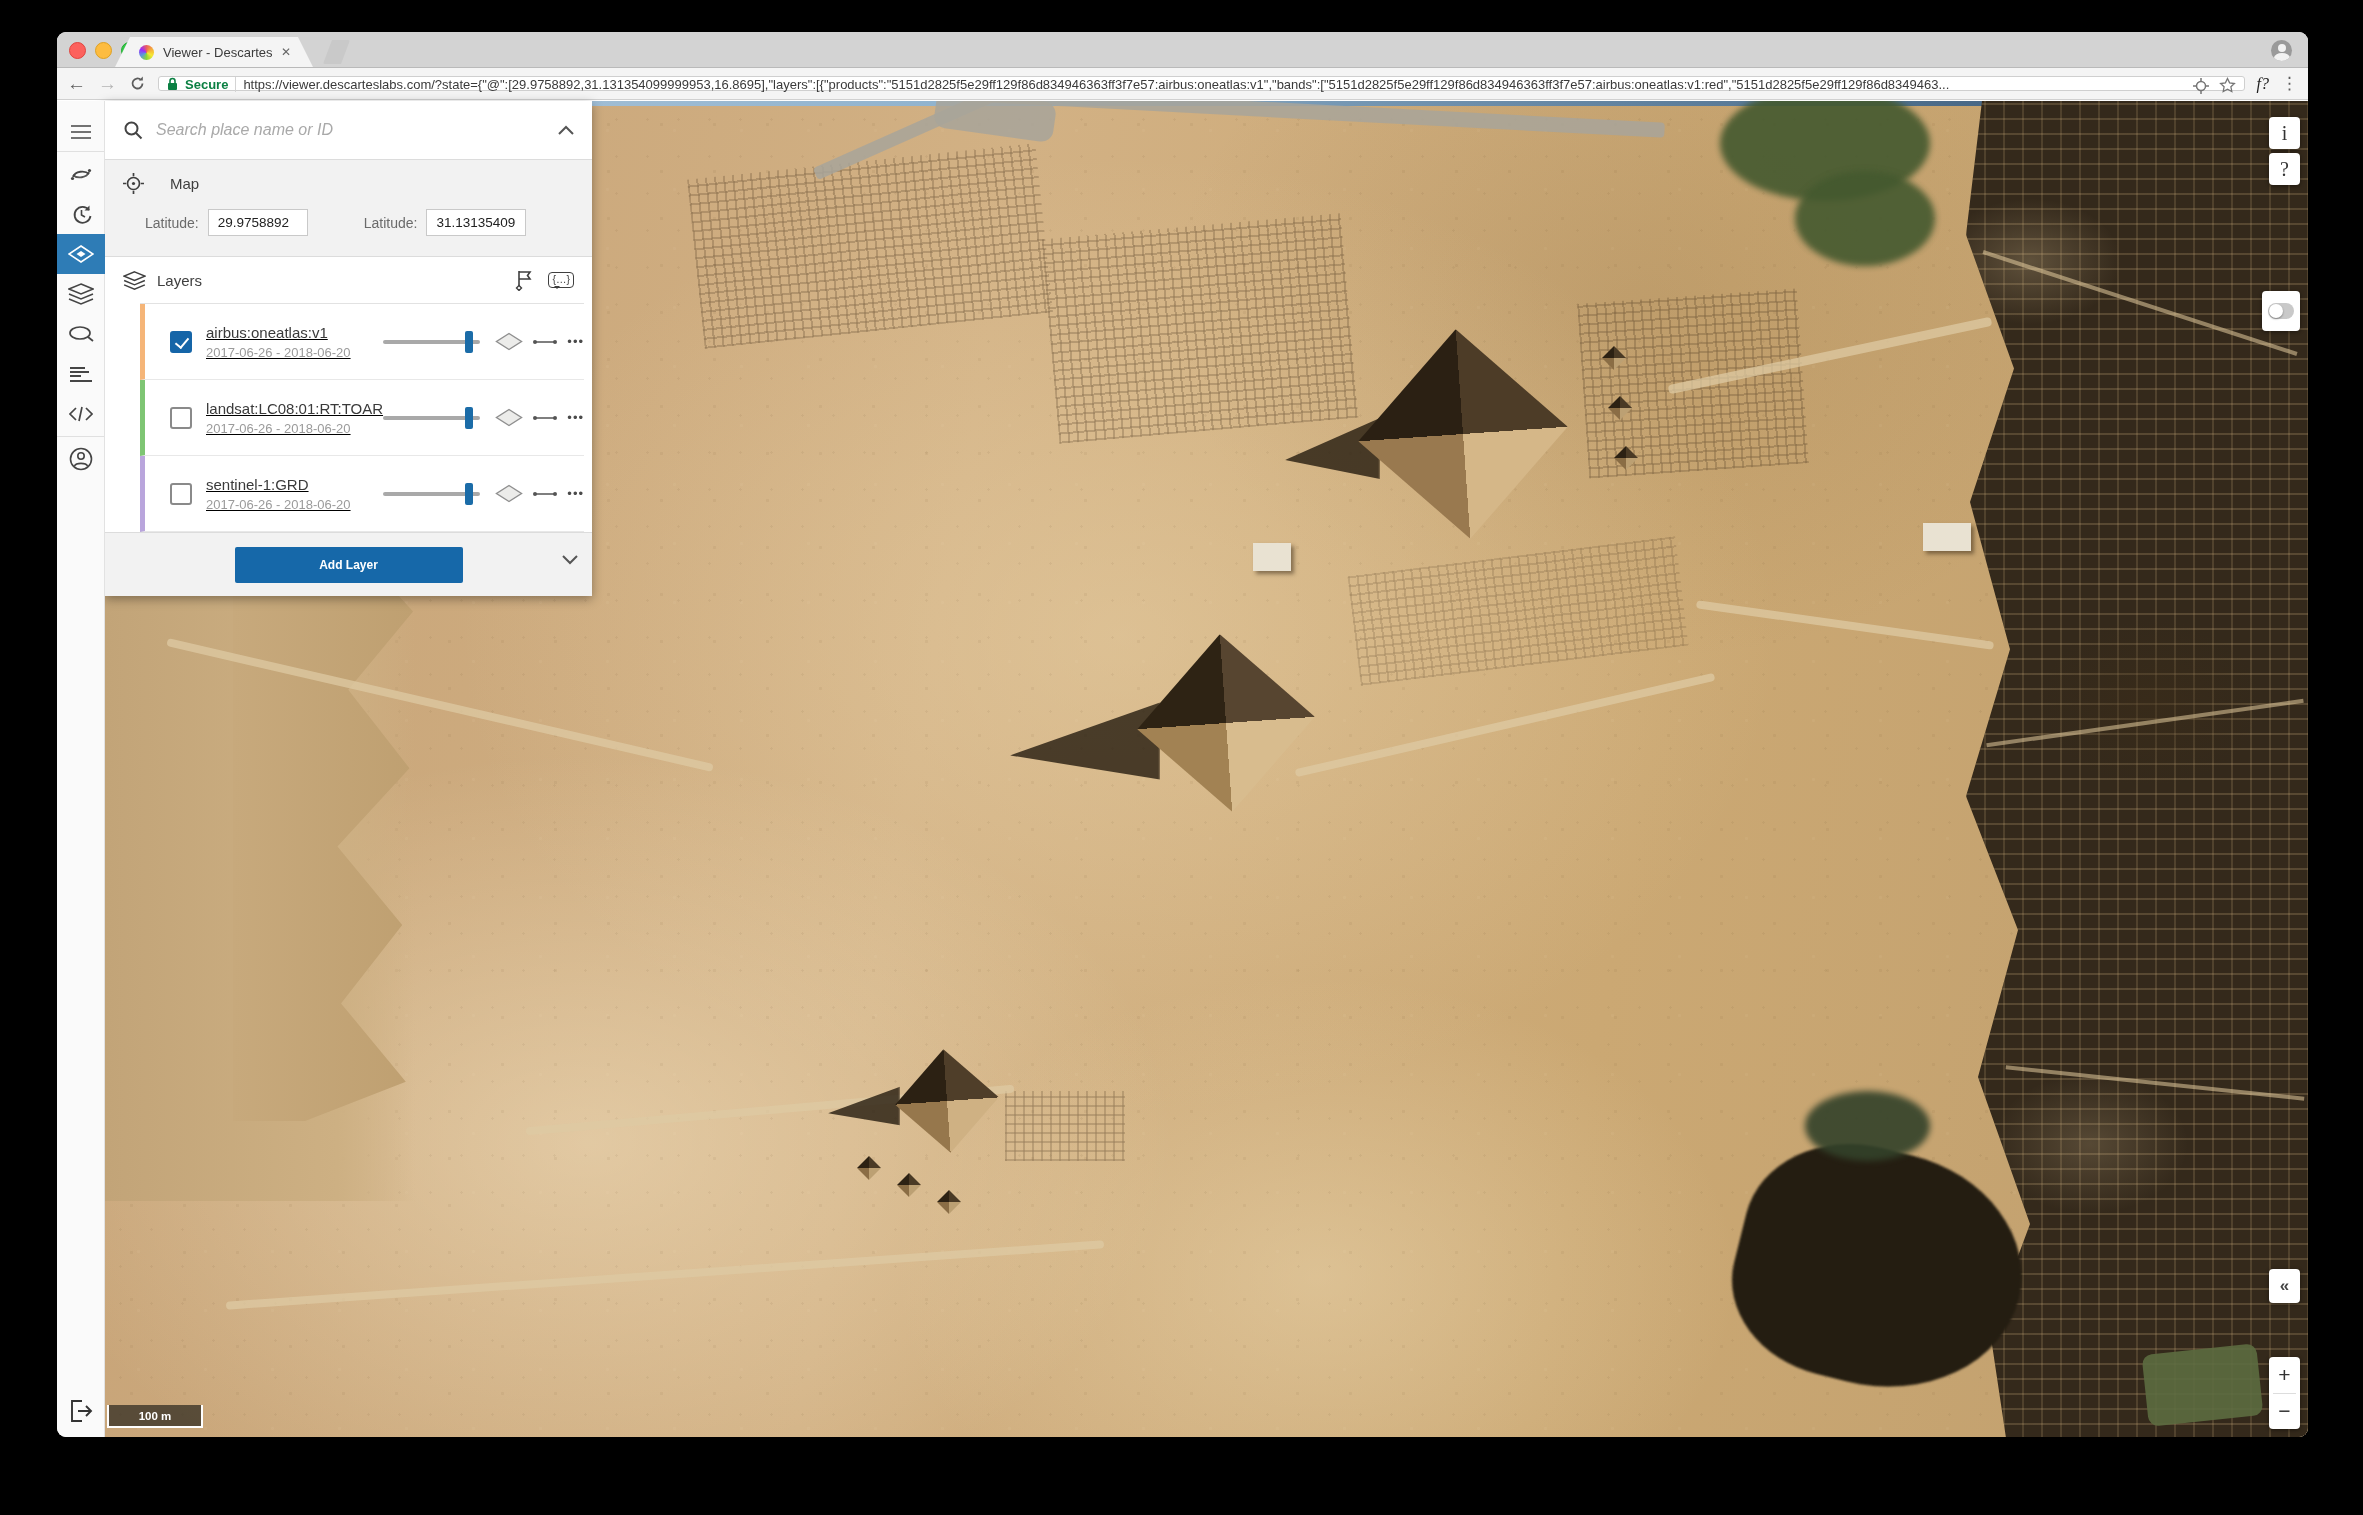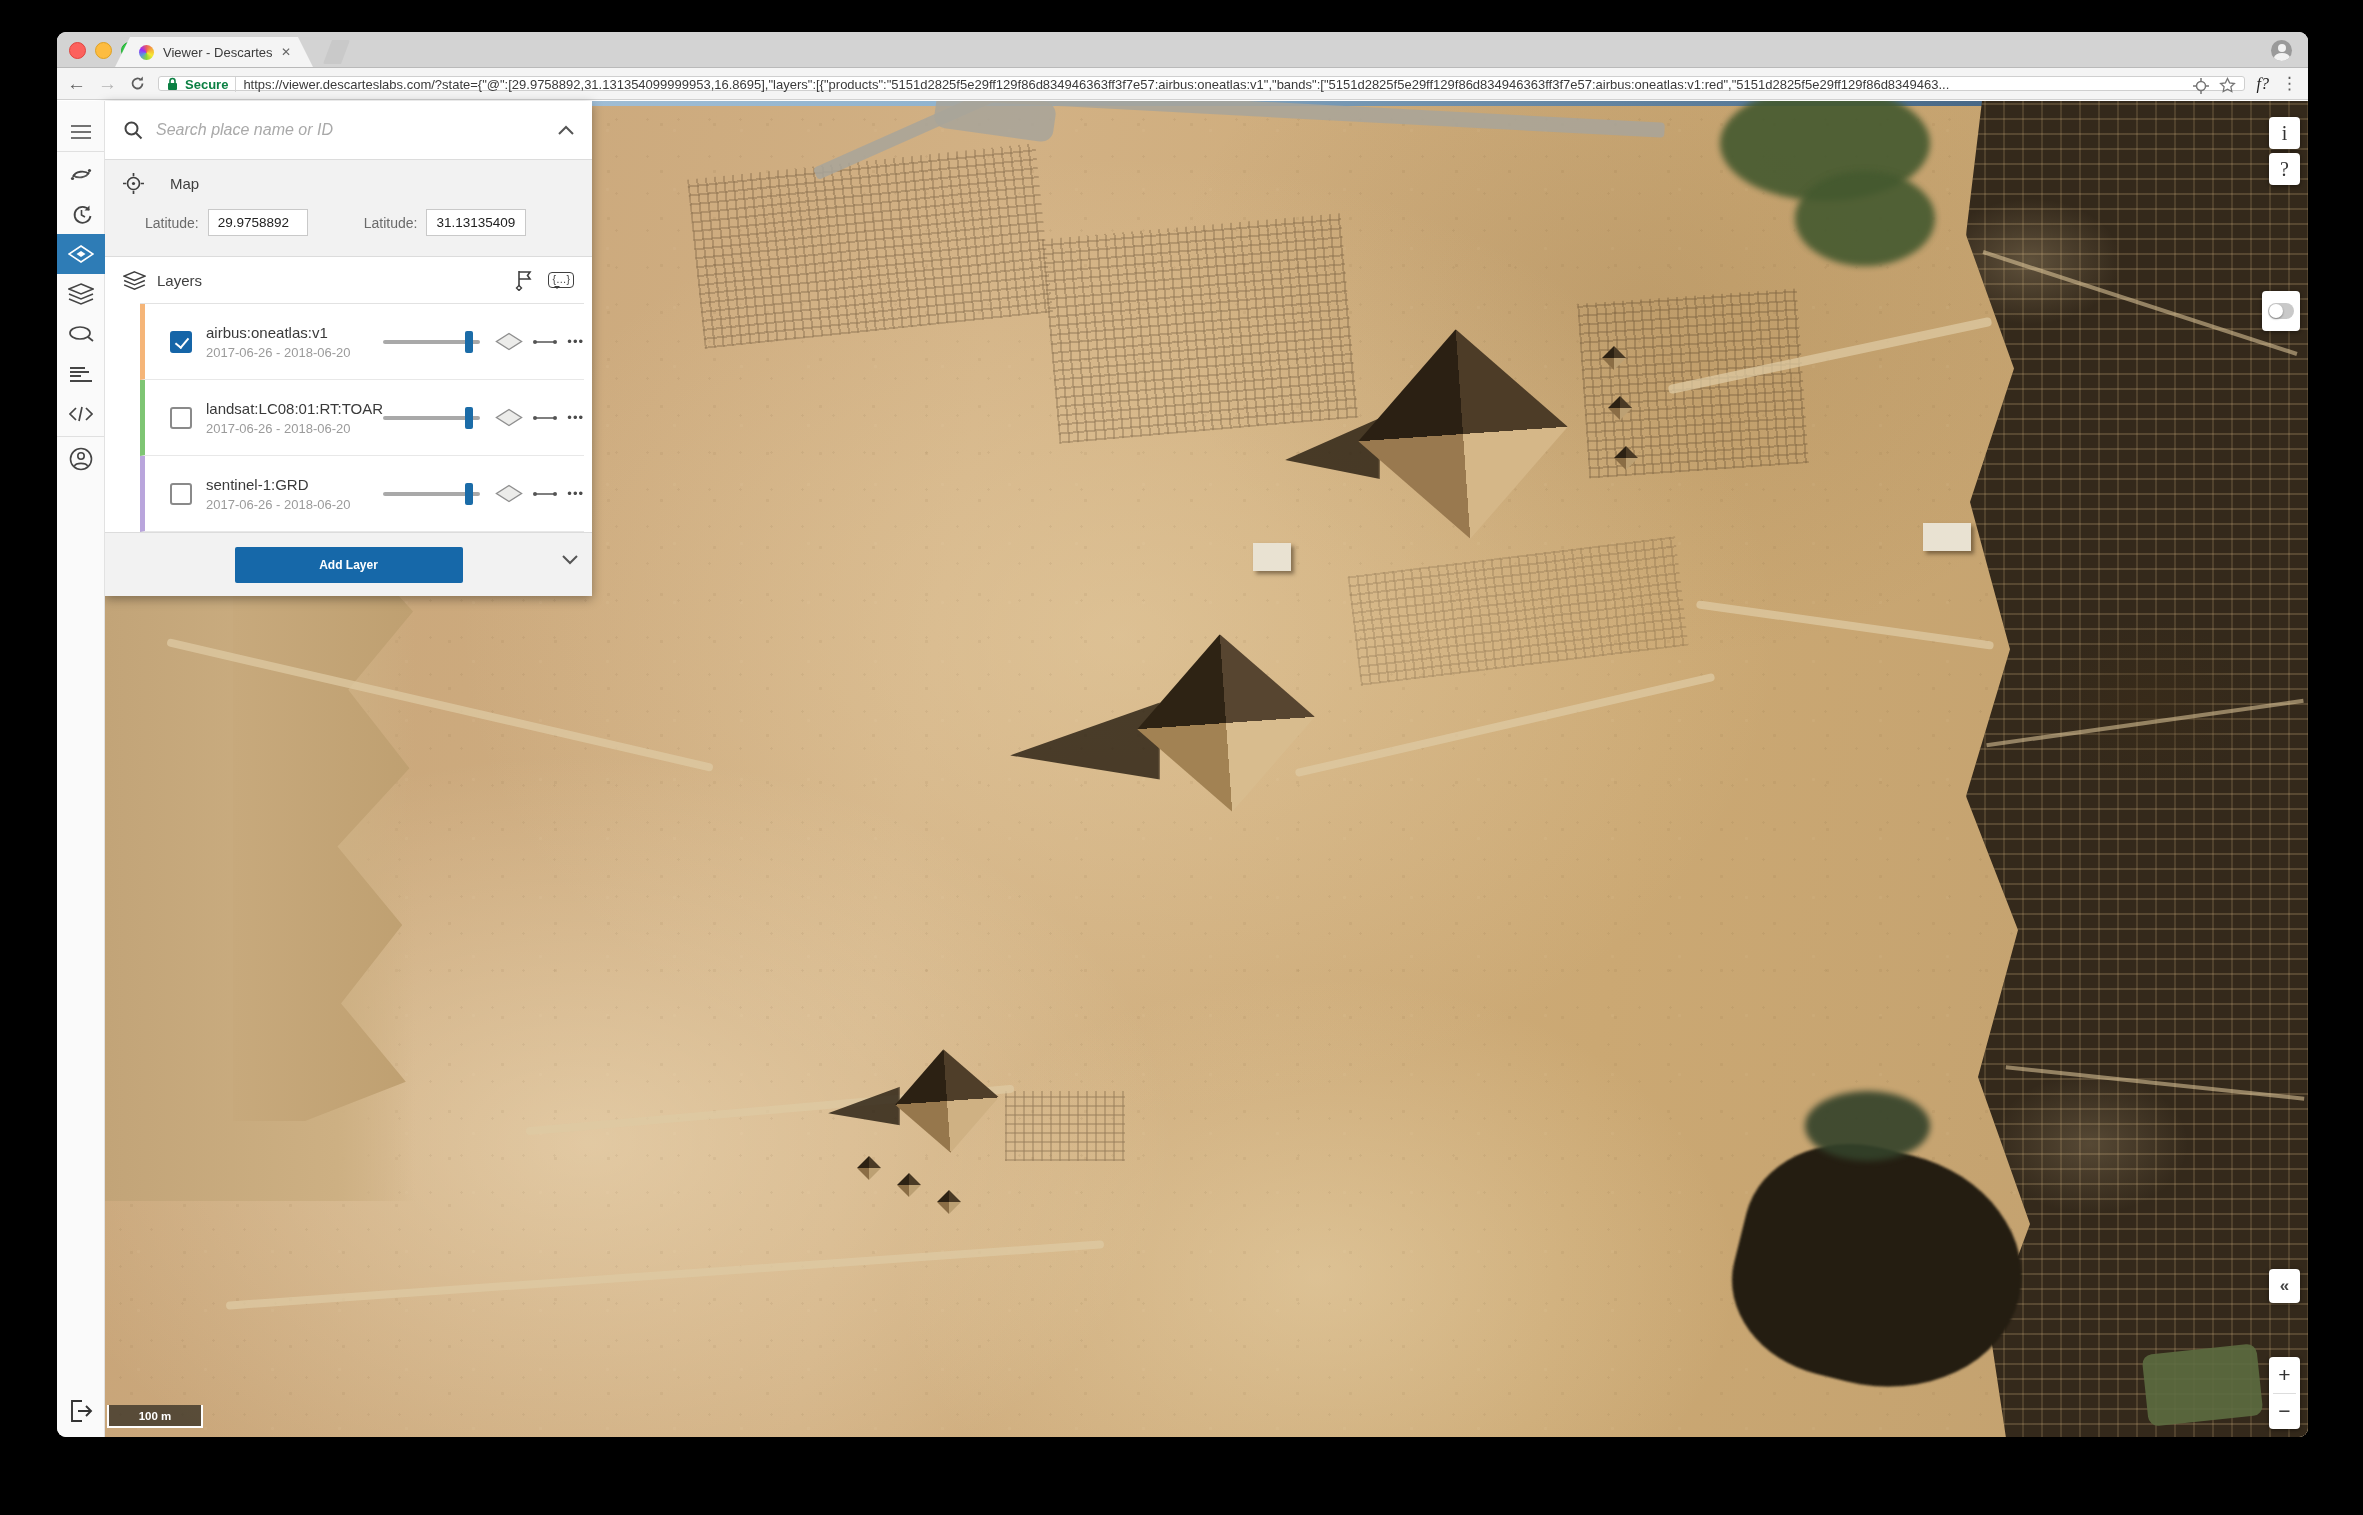--- a/index.html
+++ b/index.html
@@ -84,21 +84,21 @@
     padding:1px 3px 2px; line-height:1; position:relative; }
   .braces-badge::after { content:""; position:absolute; left:5px; bottom:-5px; border:3px solid transparent; border-top-color:#3f3f3f; }
 
   .layer-list { margin-left:35px; margin-right:8px; border-top:1px solid #e2e2e2; }
   .layer-row { position:relative; height:76px; background:#fff; display:flex; align-items:center;
     padding-left:25px; border-bottom:1px solid #e8e8e8; border-left:5px solid #ccc; }
   .cbx { width:22px; height:22px; border:2px solid #8a8a8a; border-radius:3px; background:#fff; flex:none; position:relative; }
   .cbx.checked { background:#1565a8; border-color:#1565a8; }
   .cbx.checked::after { content:""; position:absolute; left:6px; top:2px; width:6px; height:11px;
     border:solid #fff; border-width:0 2.5px 2.5px 0; transform:rotate(40deg); }
-  .layer-meta { margin-left:14px; width:180px; }
+  .layer-meta { margin-left:14px; width:180px;text-decoration:underline; }
   .layer-name { font-size:15px; color:#3a3a3a; }
   .layer-dates { font-size:13px; color:#9b9b9b; margin-top:4px; }
   .slider { position:relative; width:97px; height:24px; flex:none; }
   .slider .track { position:absolute; left:0; right:0; top:10px; height:4px; background:#a9a9a9; border-radius:2px; }
   .slider .handle { position:absolute; left:84%; top:1px; width:8px; height:22px; background:#1b6ca8; border-radius:2px; }
   .row-diamond { margin-left:15px; flex:none; }
   .row-seg { margin-left:9px; flex:none; }
   .row-menu { margin-left:9px; font-size:13px; color:#4a4a4a; letter-spacing:1px; flex:none; }
 
   .layers-foot { position:relative; height:64px; background:#f2f2f2; border-top:1px solid #dcdcdc;

